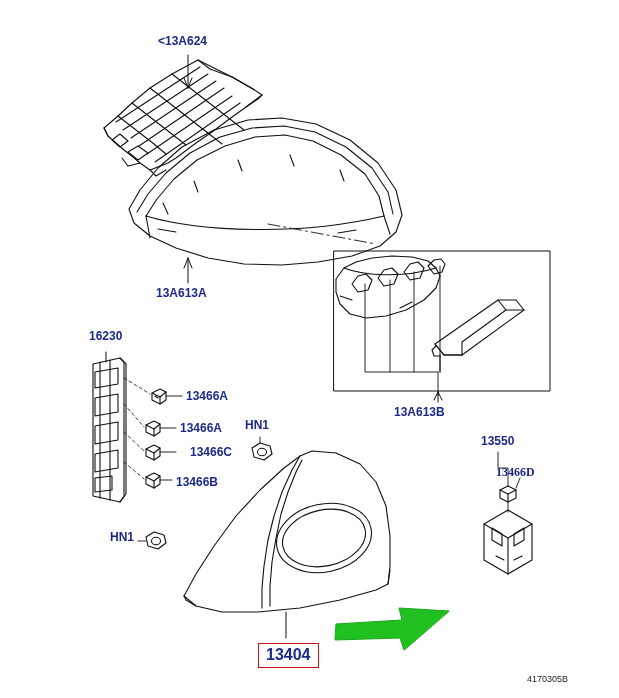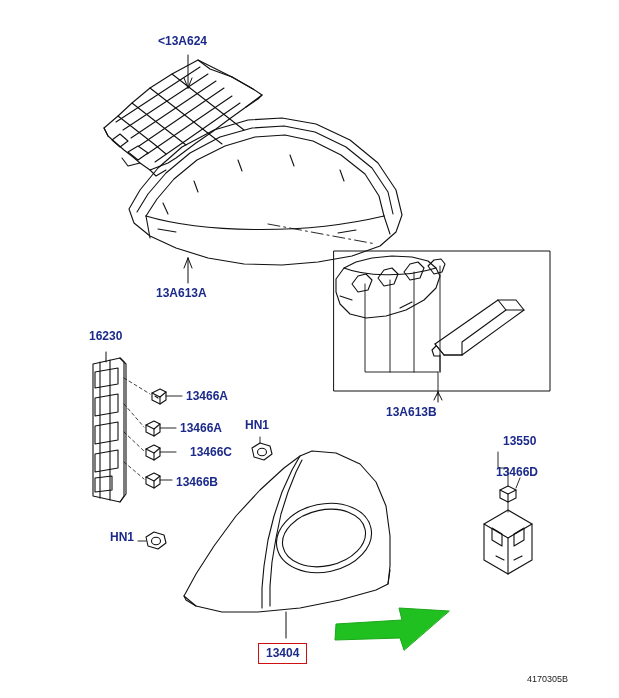--- a/index.html
+++ b/index.html
@@ -17,21 +17,21 @@
     font-family:"Liberation Sans", sans-serif;
     font-size:12px;
     color:#1b2a8a;
     white-space:nowrap;
     letter-spacing:0px;
   }
   .lbl.bold{font-weight:bold;}
   .lbl-highlight{
     position:absolute;
     font-family:"Liberation Sans", sans-serif;
-    font-size:12px;
+    font-size:16px;
     font-weight:bold;
     color:#1b2a8a;
     border:1.5px solid #d01010;
     padding:2px 7px 3px 7px;
     background:#ffffff;
     white-space:nowrap;
   }
   .footer{
     position:absolute;
     font-family:"Liberation Sans", sans-serif;
@@ -237,30 +237,30 @@
         <path d="M498,452 L498,468 L508,468 L508,486"></path>
         <path d="M520,478 L516,488"></path>
         <path d="M508,502 L508,512"></path>
       </g>
 
     </g>
   </svg>
 
   <div class="lbl bold" style="left:158px;top:34px;">&lt;13A624</div>
   <div class="lbl bold" style="left:156px;top:286px;">13A613A</div>
-  <div class="lbl bold" style="left:386px;top:405px;">13A613B</div>
+  <div class="lbl bold" style="left:394px;top:405px;">13A613B</div>
   <div class="lbl bold" style="left:89px;top:329px;">16230</div>
   <div class="lbl bold" style="left:186px;top:389px;">13466A</div>
   <div class="lbl bold" style="left:180px;top:421px;">13466A</div>
   <div class="lbl bold" style="left:190px;top:445px;">13466C</div>
   <div class="lbl bold" style="left:176px;top:475px;">13466B</div>
   <div class="lbl bold" style="left:245px;top:418px;">HN1</div>
   <div class="lbl bold" style="left:110px;top:530px;">HN1</div>
-  <div class="lbl bold" style="left:503px;top:434px;">13550</div>
-  <div class="lbl bold" style="left:496px;top:465px;">13466D</div>
+  <div class="lbl bold" style="left:481px;top:434px;">13550</div>
+  <div class="lbl bold" style="left:496px;top:465px;font-family:Liberation Serif, serif;">13466D</div>
 
   <div class="lbl-highlight" style="left:258px;top:643px;">13404</div>
 
   <div class="footer" style="left:527px;top:652px;">
     <div>4170305B</div>
     
     
   </div>
 
 </div>

